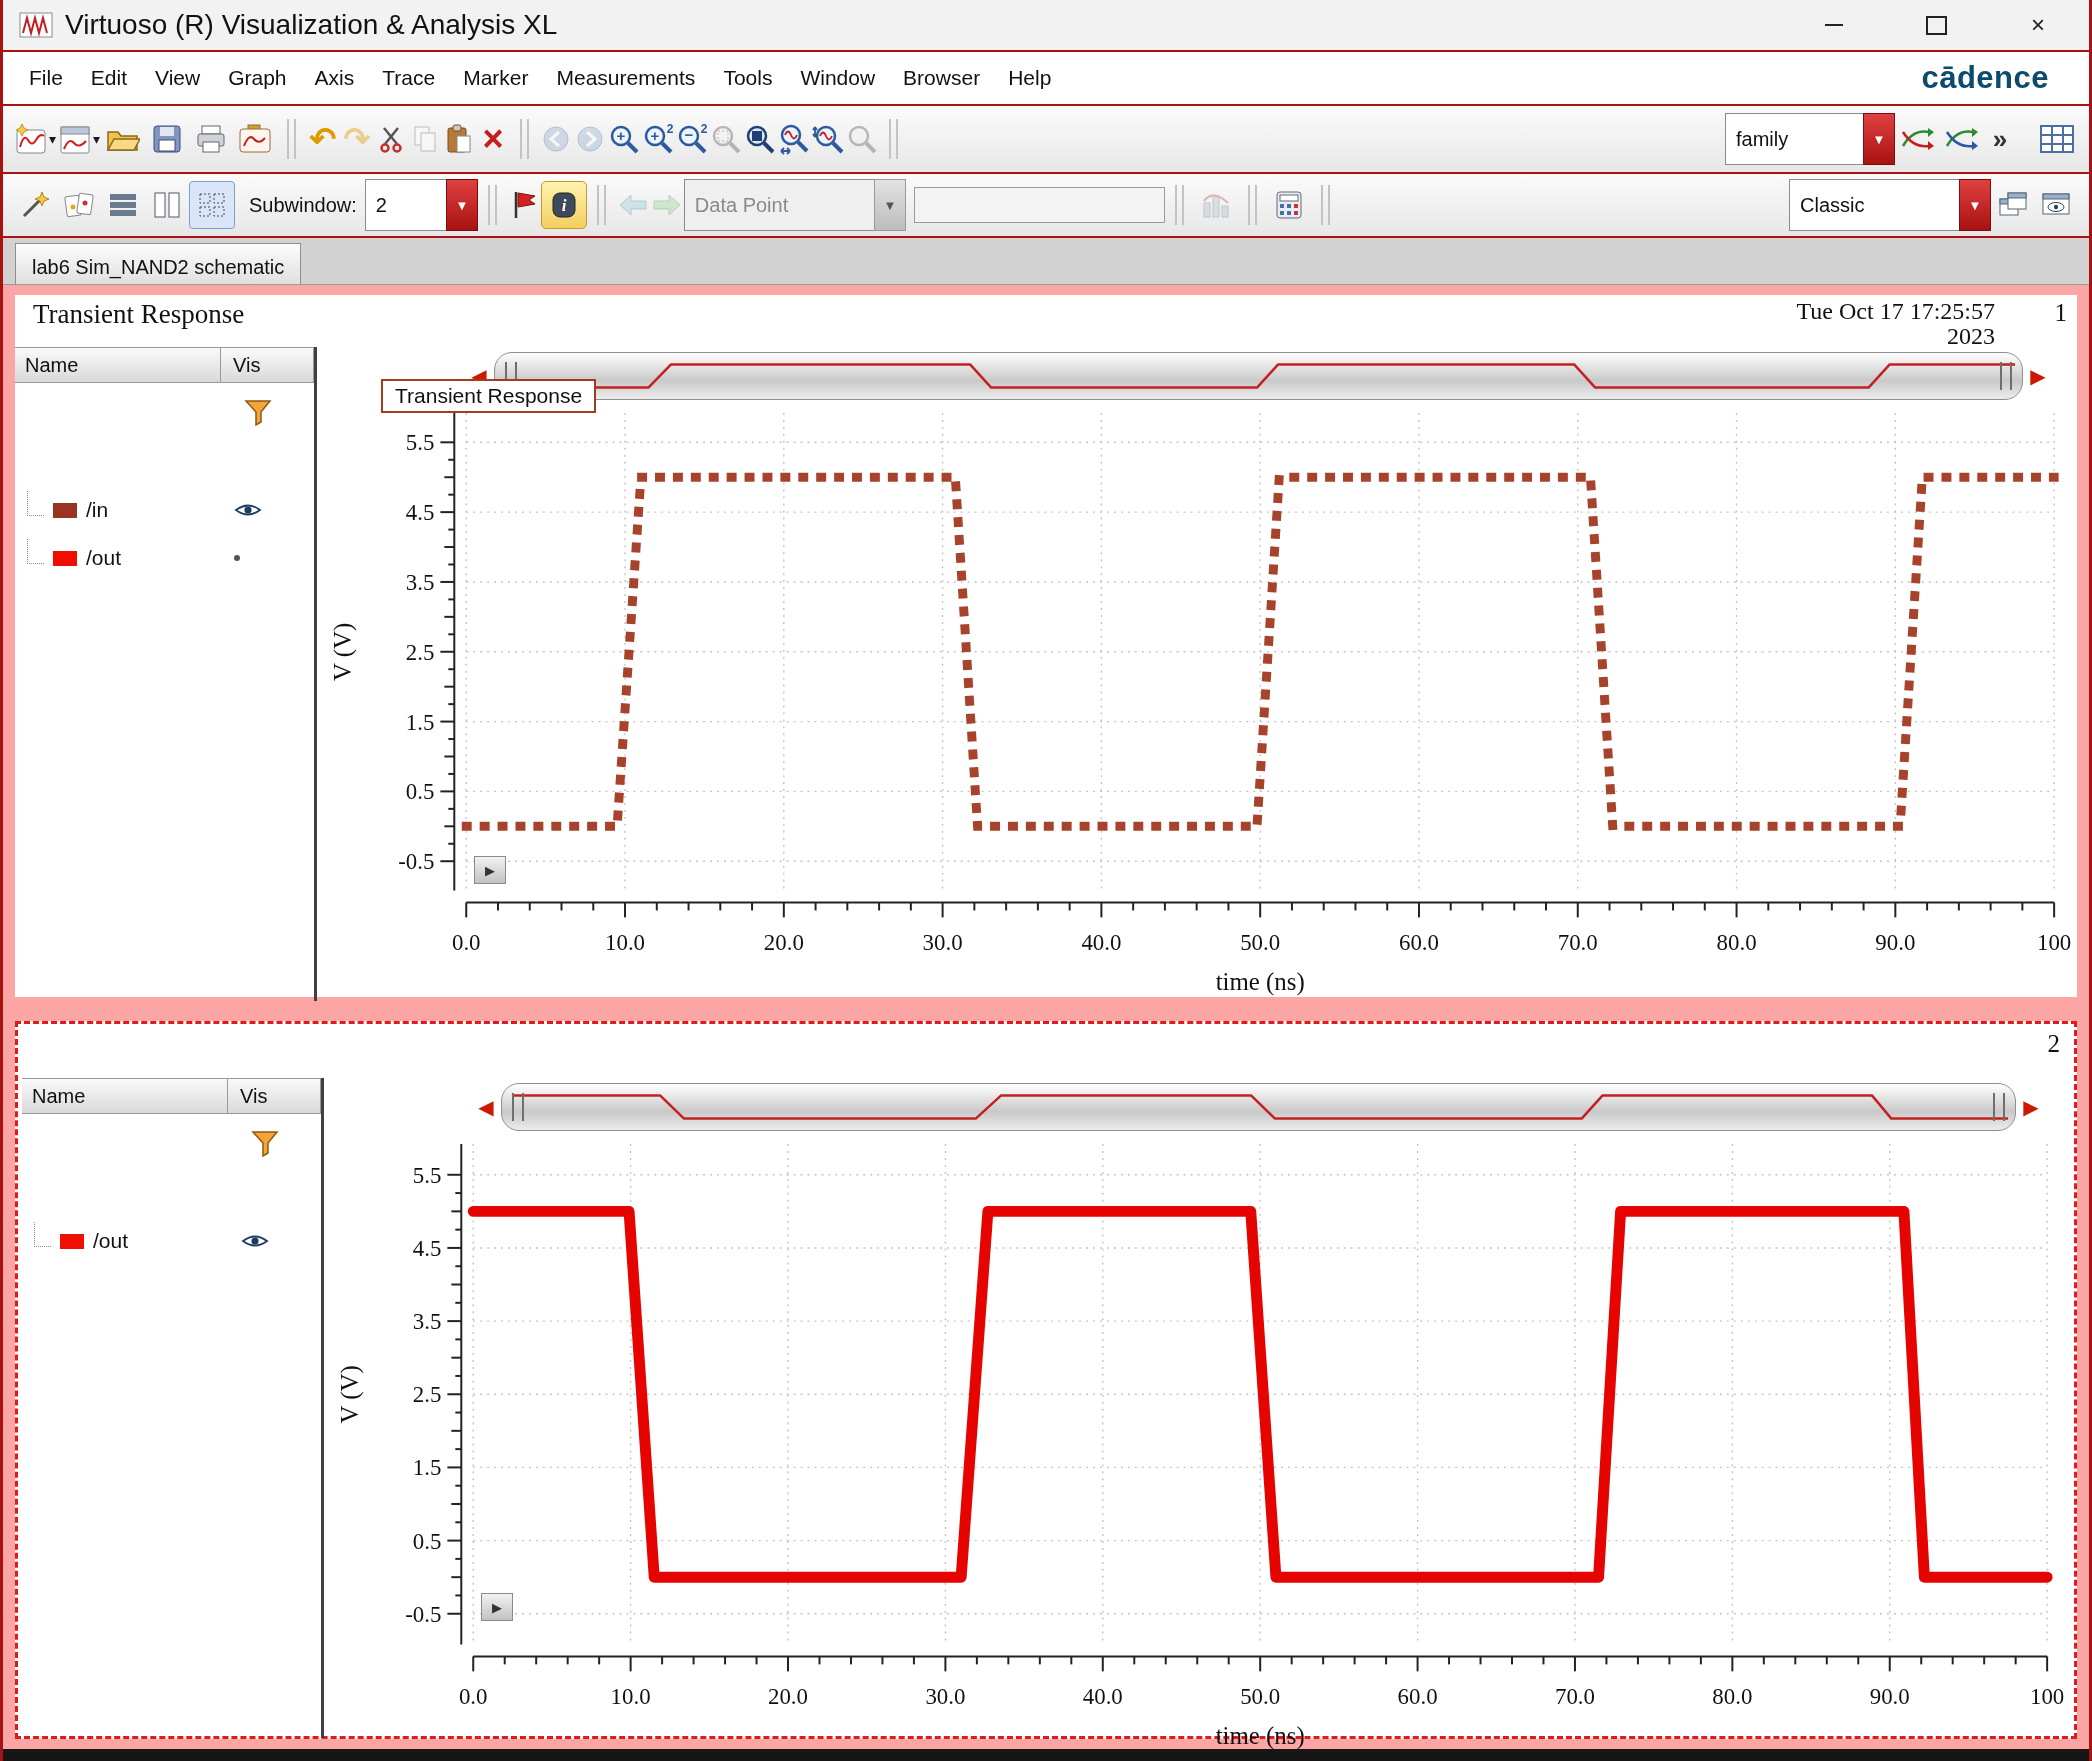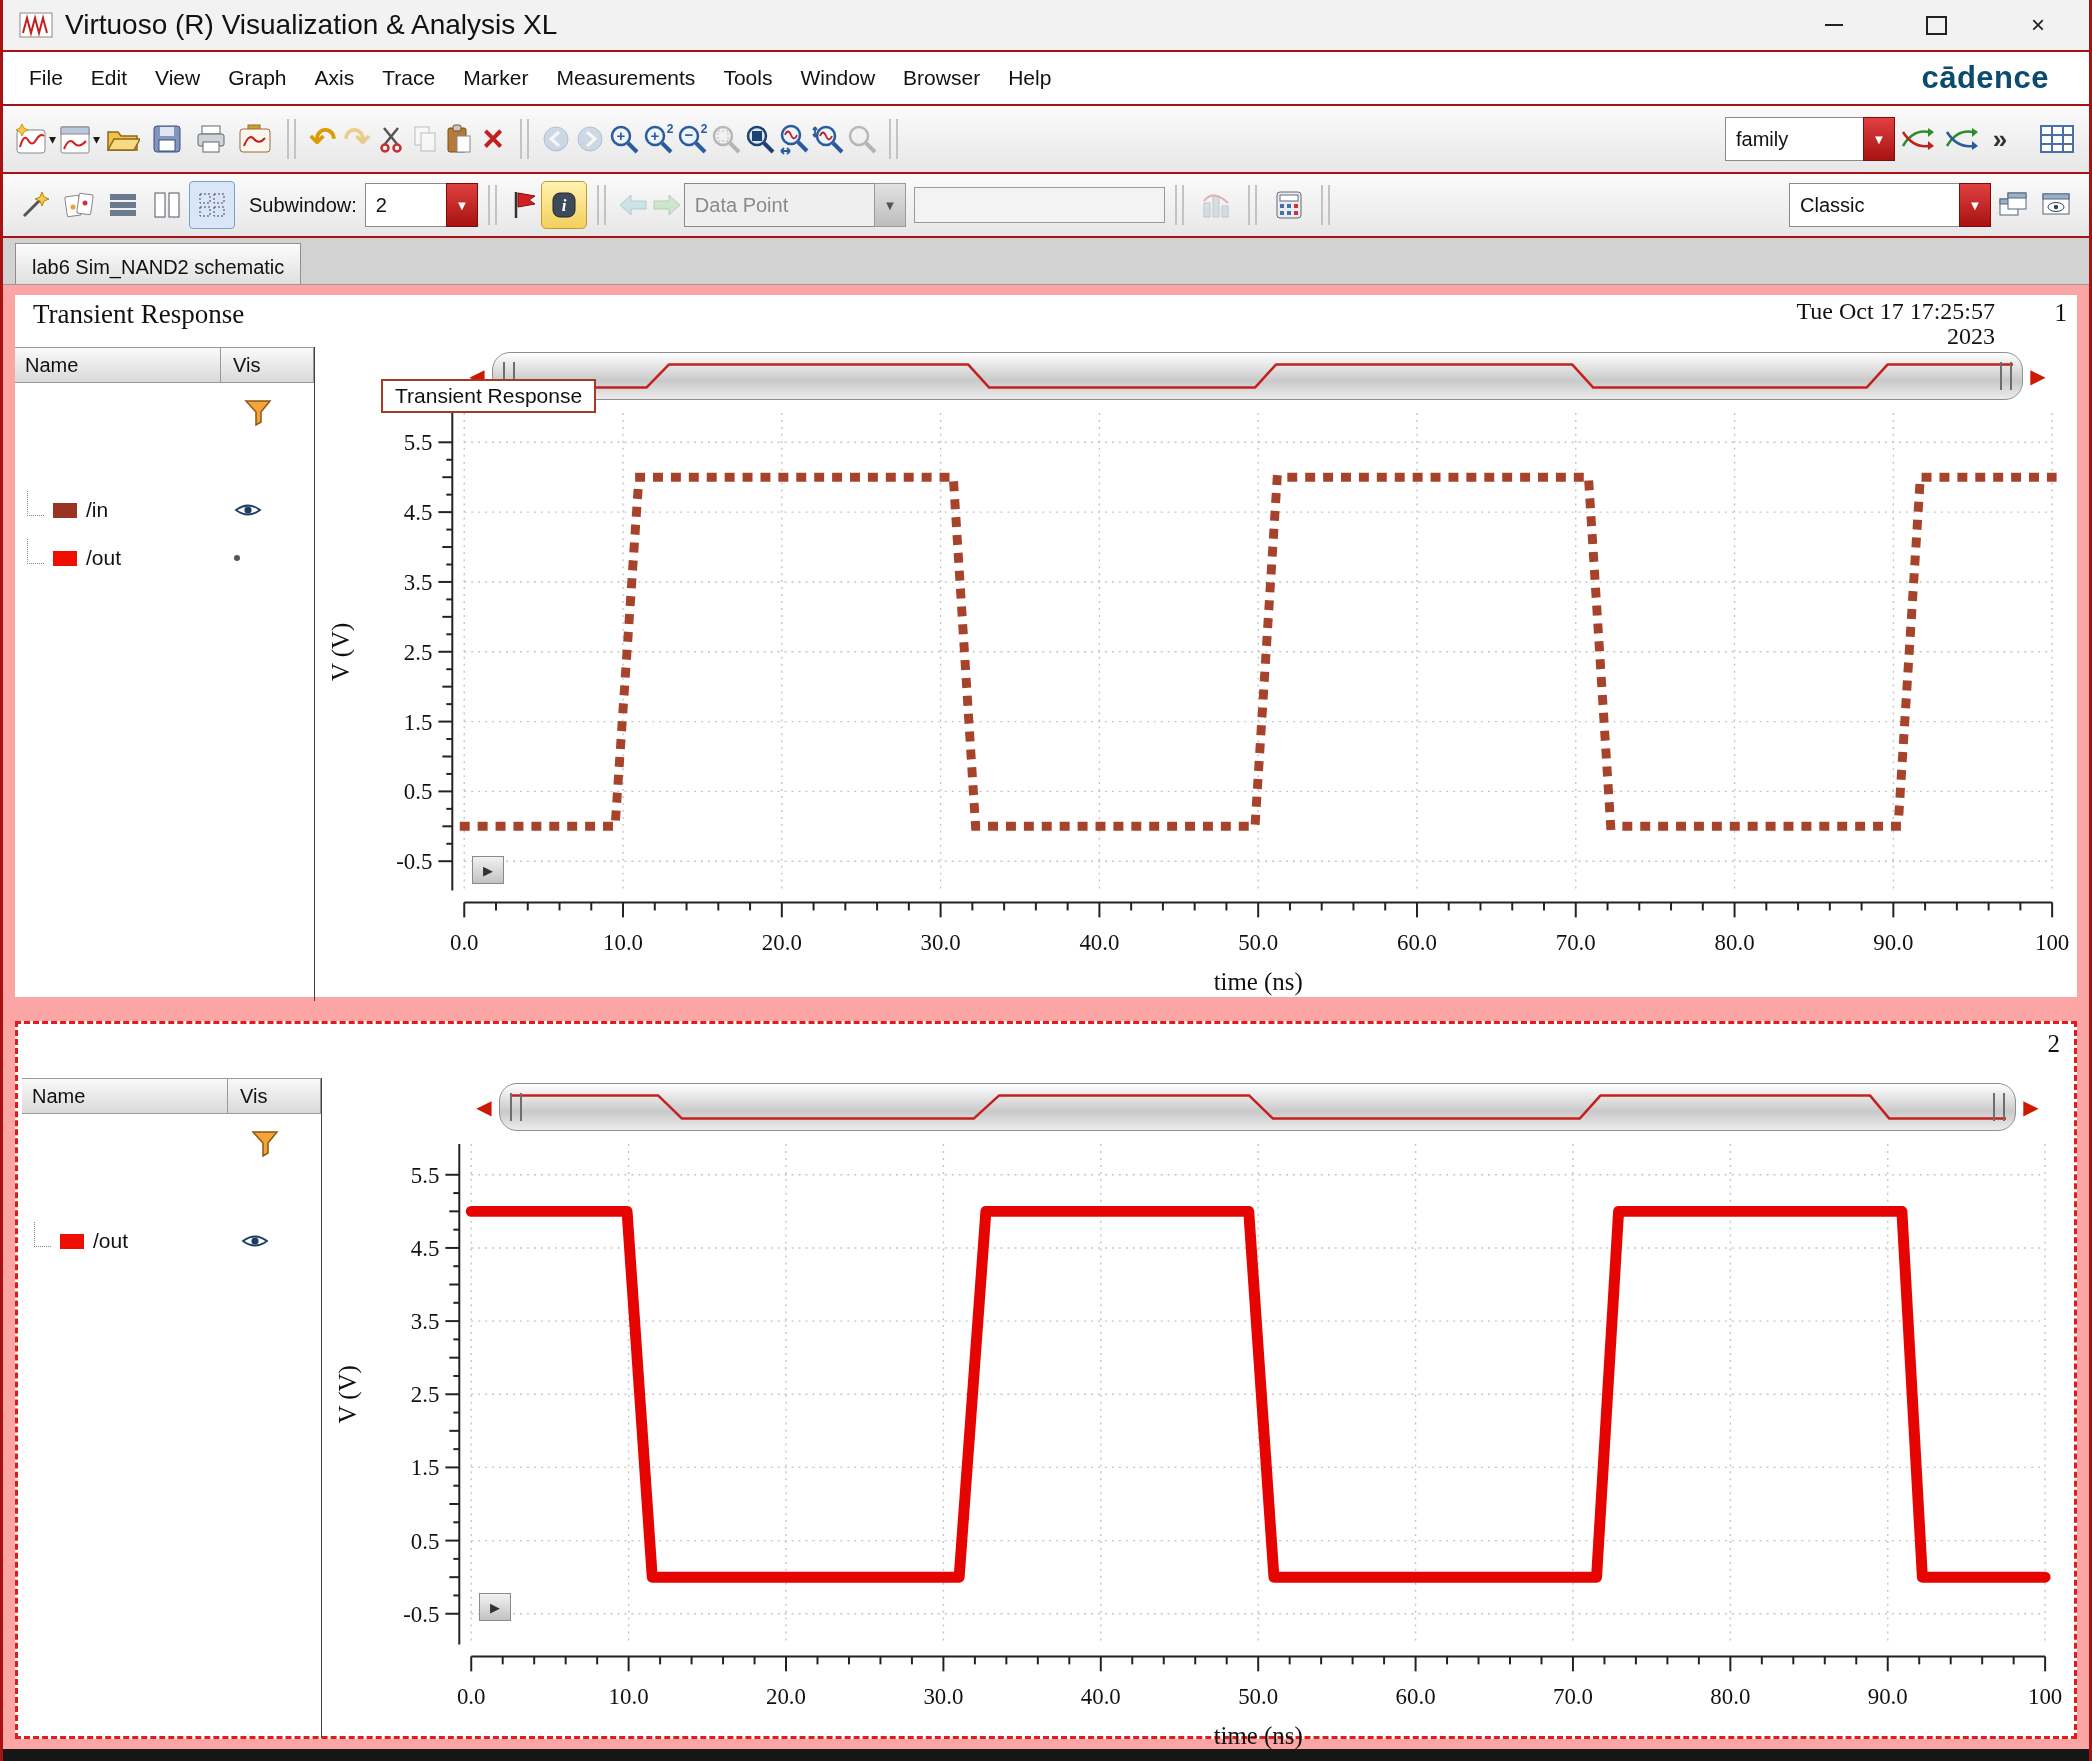--- a/index.html
+++ b/index.html
@@ -23,21 +23,21 @@
     border-bottom:2px solid #a81212;flex:0 0 auto;}
   #tb1{height:66px;} #tb2{height:62px;}
   .btn{min-width:44px;height:46px;display:flex;align-items:center;justify-content:center;}
   .btn.narrow{min-width:34px;}
   .btn.dis{opacity:.42;}
   .caret{font-size:14px;color:#1a1a1a;margin-left:1px;}
   .sep{width:5px;height:40px;border-left:2px solid #c3c3c3;border-right:2px solid #c3c3c3;margin:0 10px;}
   .glyph-undo{font-size:32px;font-weight:bold;color:#dd9b00;}
   .glyph-del{font-size:36px;font-weight:bold;color:#c41f1f;line-height:36px;}
   .glyph-more{font-size:26px;font-weight:bold;color:#333;}
-  .combo{display:flex;height:44px;align-items:stretch;}
+  .combo{display:flex;height:52px;align-items:stretch;}
   .combo .field{background:#fff;border:1px solid #8a8a8a;border-right:none;display:flex;align-items:center;
     padding:0 10px;font-size:20px;min-width:96px;}
   .combo .dd{width:30px;display:flex;align-items:center;justify-content:center;
     background:linear-gradient(#e04040,#a81212);border:1px solid #7a0d0d;color:#fff;font-size:13px;}
   .combo.dis .field{background:#efefef;color:#8a8a8a;}
   .combo.dis .dd{background:linear-gradient(#e2e2e2,#bdbdbd);border-color:#9a9a9a;color:#555;}
   .tb-label{font-size:20px;margin:0 8px 0 14px;}
   .tb-input{width:249px;height:34px;background:#f3f3f3;border:1px solid #9a9a9a;}
   .active-y{background:linear-gradient(#fff3b0,#f3cf5e);border:1px solid #c49a2e;border-radius:5px;}
   .active-b{background:#d9e6f7;border:1px solid #7aa0cc;border-radius:4px;}
@@ -51,21 +51,21 @@
   .workspace{flex:1;background:#fca5a5;padding:10px 12px;display:flex;flex-direction:column;gap:24px;min-height:0;}
   .panel{position:relative;background:#fff;}
   #panel-1{height:702px;flex:0 0 auto;}
   #panel-2{flex:1;border:3px dashed #e01b1b;padding:2px 4px;min-height:0;box-sizing:border-box;}
   .panel-header{height:48px;display:flex;align-items:flex-start;padding:4px 10px 0 18px;
     font-family:"Liberation Serif",serif;overflow:hidden;}
   .panel-title{font-size:27px;}
   .panel-date{margin-left:auto;text-align:right;font-size:24px;line-height:25px;margin-right:46px;}
   .panel-index{font-size:25px;width:26px;text-align:right;}
   .panel-body{display:flex;height:calc(100% - 48px);}
-  .tracelist{width:299px;position:relative;border-right:1px solid #404040;flex:0 0 auto;}
+  .tracelist{width:299px;position:relative;border-right:3px solid #404040;flex:0 0 auto;}
   .list-head{display:flex;height:34px;border:1px solid #999;border-left:none;
     background:linear-gradient(#fafafa,#d9d9d9);font-size:20px;}
   .lh-name{flex:1;display:flex;align-items:center;padding-left:10px;border-right:1px solid #999;}
   .lh-vis{width:80px;display:flex;align-items:center;padding-left:12px;}
   .funnel{position:absolute;top:52px;right:42px;}
   .trace-items{padding-top:103px;}
   .trace-item{display:flex;align-items:center;height:48px;}
   .ti-main{flex:1;display:flex;align-items:center;gap:9px;padding-left:12px;}
   .tree{width:16px;height:24px;border-left:1px dotted #888;border-bottom:1px dotted #888;transform:translateY(-7px);}
   .swatch{width:24px;height:15px;display:inline-block;}

